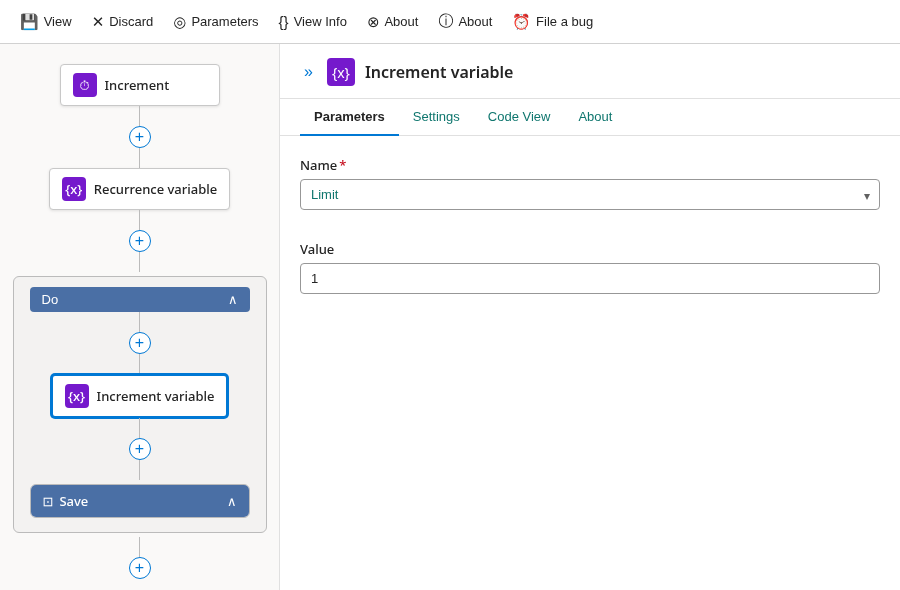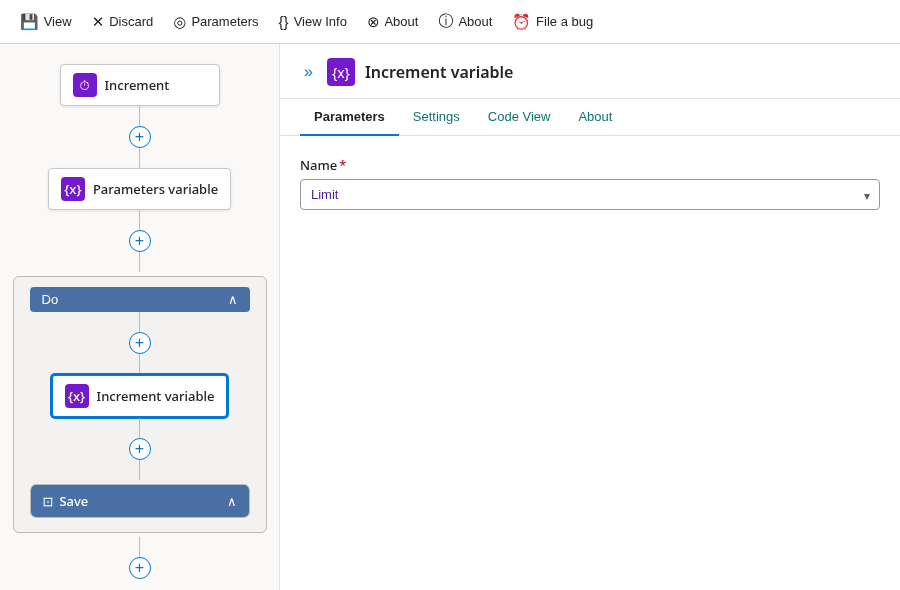--- a/index.html
+++ b/index.html
@@ -171,21 +171,21 @@
       font-size: 13px; font-weight: 500; color: #242424;
       margin-bottom: 5px; display: block;
     }
     .field-required { color: #c50f1f; margin-left: 2px; }
     .field-select-wrapper {
       position: relative;
     }
     .field-select-wrapper select {
       width: 100%; padding: 7px 30px 7px 10px;
       border: 1px solid #979797; border-radius: 4px;
-      font-size: 13px; color: #4c1d95;
+      font-size: 13px; color: #0f766e;
       appearance: none; background: #fff;
       cursor: pointer;
     }
     .field-select-wrapper .chevron {
       position: absolute; right: 10px; top: 50%; transform: translateY(-50%);
       pointer-events: none; color: #616161; font-size: 12px;
     }
     .field-input {
       width: 100%; padding: 7px 10px;
       border: 1px solid #979797; border-radius: 4px;
@@ -238,21 +238,21 @@
       </div>
 
       <div class="connector">
         <div class="connector-line"></div>
         <button class="add-btn">+</button>
         <div class="connector-line"></div>
       </div>
 
       <div class="node-card">
         <div class="node-icon icon-purple">{x}</div>
-        <span>Parameters variable</span>
+        <span>Recurrence variable</span>
       </div>
 
       <div class="connector">
         <div class="connector-line"></div>
         <button class="add-btn">+</button>
         <div class="connector-line"></div>
       </div>
 
       <div class="loop-container">
         <button class="loop-title-btn">
@@ -318,16 +318,20 @@
           <span>Name</span><span class="field-required">*</span>
         </label>
         <div class="field-select-wrapper">
           <select>
             <option>Limit</option>
           </select>
           <span class="chevron">▾</span>
         </div>
       </div>
 
+      <div class="field-group">
+        <label class="field-label">Value</label>
+        <input class="field-input" type="text" value="1" style="">
+      </div>
     </div>
   </div>
 
 </div>
 
 </body></html>

